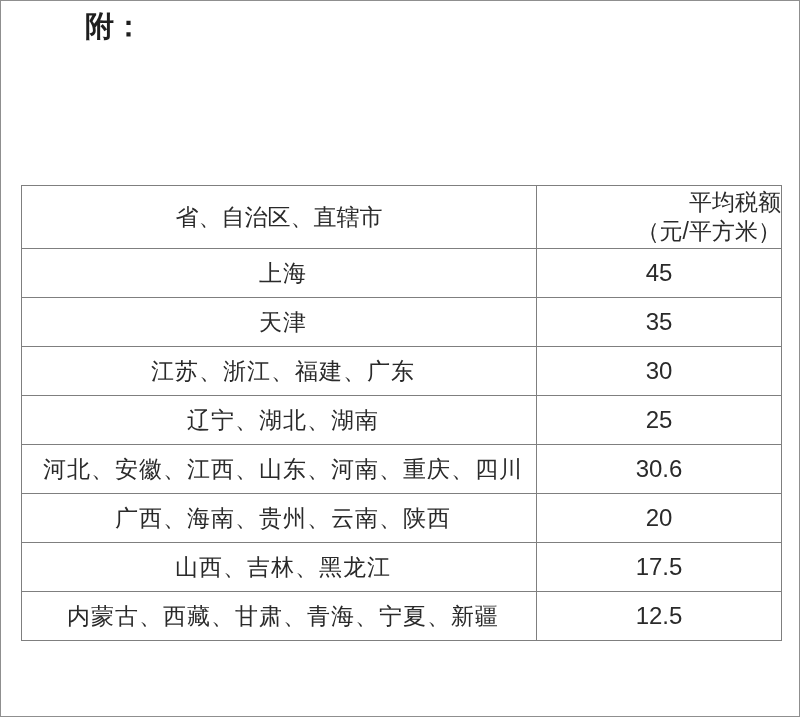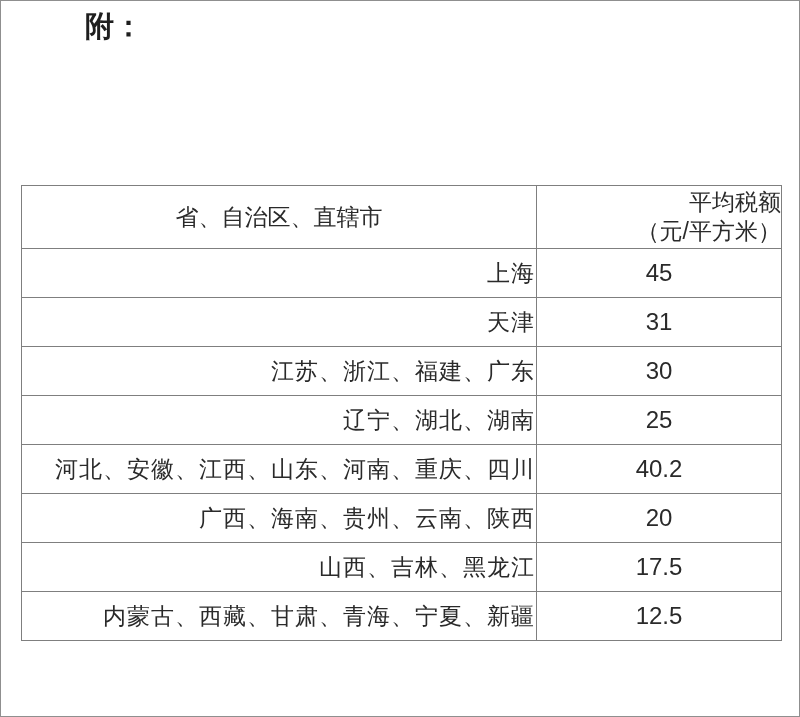--- a/index.html
+++ b/index.html
@@ -68,21 +68,21 @@
     padding: 2px 0;
   }
   .tax-table tbody td {
     height: 49px;
     font-size: 23px;
     color: #2a2a2a;
     vertical-align: middle;
   }
   .tax-table td.region-cell {
     font-family: Liberation Mono, monospace;
-    text-align: right;
+    text-align: center;
     padding-left: 9px;
     letter-spacing: 1px;
   }
   .tax-table td.amount-cell {
     font-family: Liberation Sans, sans-serif;
     text-align: center;
     font-size: 24px;
   }
   .header-line {
     display: block;
@@ -111,33 +111,33 @@
         </th>
       </tr>
     </thead>
     <tbody>
       <tr>
         <td class="region-cell">上海</td>
         <td class="amount-cell">45</td>
       </tr>
       <tr>
         <td class="region-cell">天津</td>
-        <td class="amount-cell">31</td>
+        <td class="amount-cell">35</td>
       </tr>
       <tr>
         <td class="region-cell">江苏、浙江、福建、广东</td>
         <td class="amount-cell">30</td>
       </tr>
       <tr>
         <td class="region-cell">辽宁、湖北、湖南</td>
         <td class="amount-cell">25</td>
       </tr>
       <tr>
         <td class="region-cell">河北、安徽、江西、山东、河南、重庆、四川</td>
-        <td class="amount-cell">40.2</td>
+        <td class="amount-cell">30.6</td>
       </tr>
       <tr>
         <td class="region-cell">广西、海南、贵州、云南、陕西</td>
         <td class="amount-cell">20</td>
       </tr>
       <tr>
         <td class="region-cell">山西、吉林、黑龙江</td>
         <td class="amount-cell">17.5</td>
       </tr>
       <tr>

